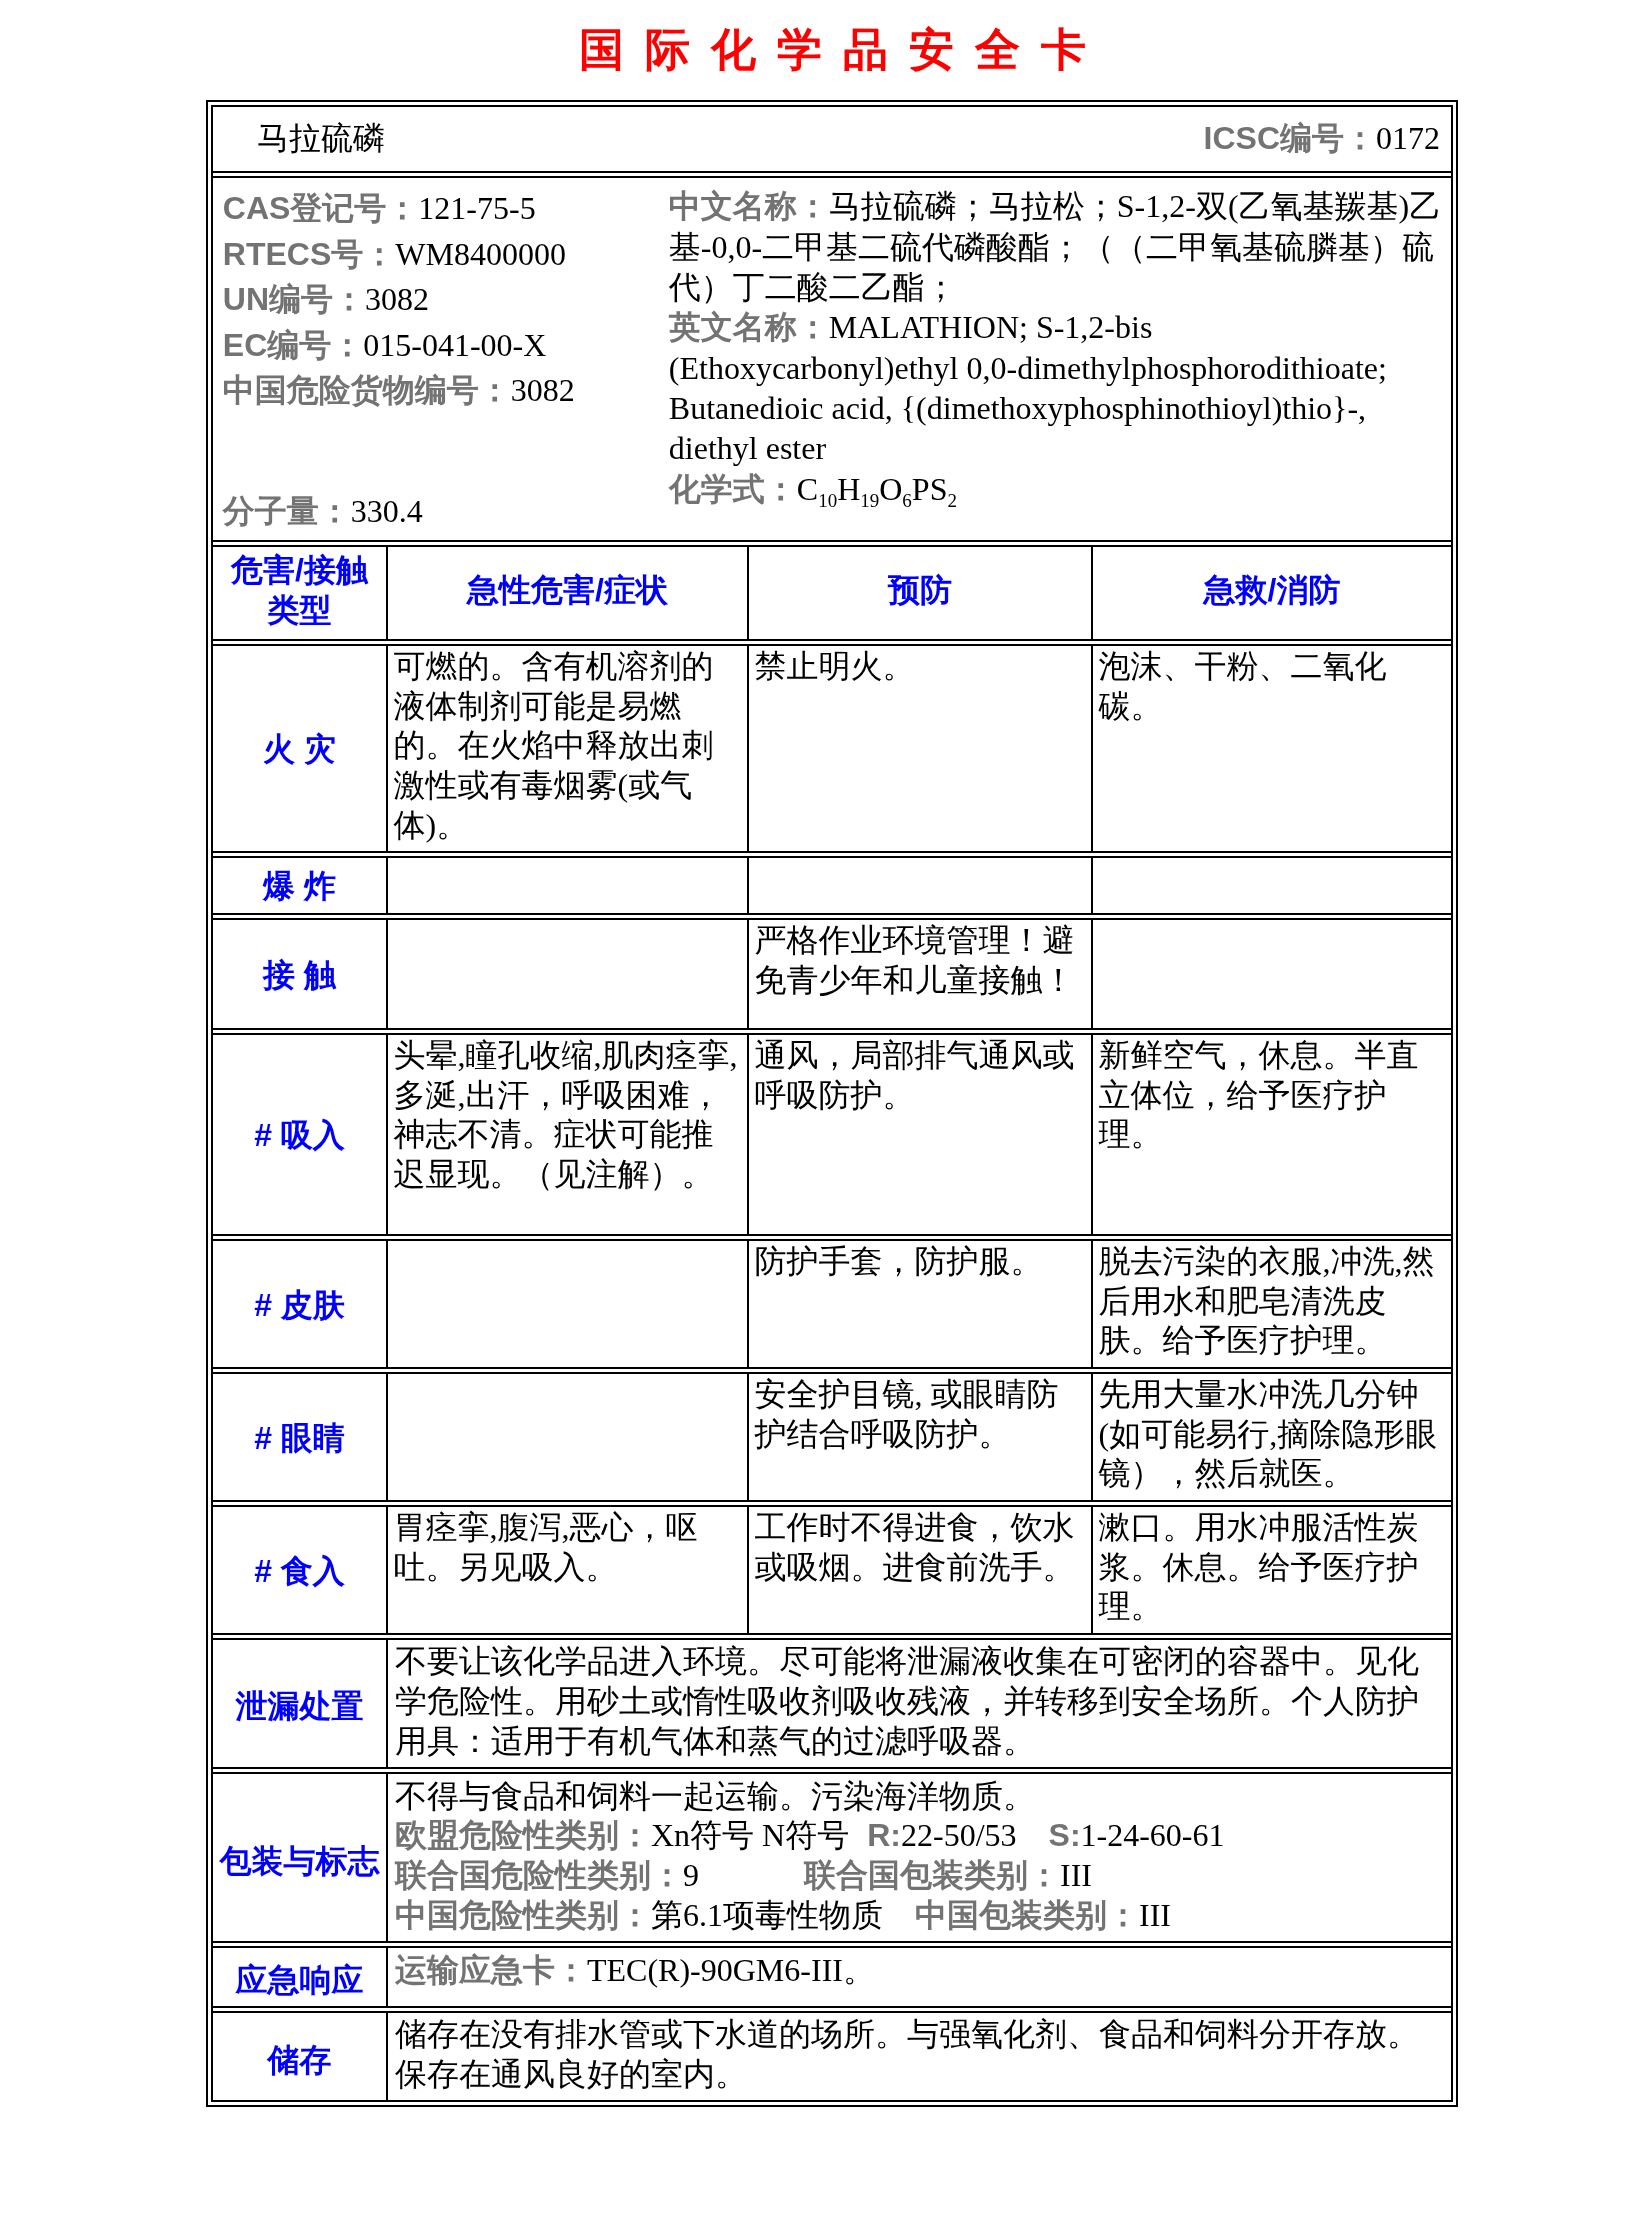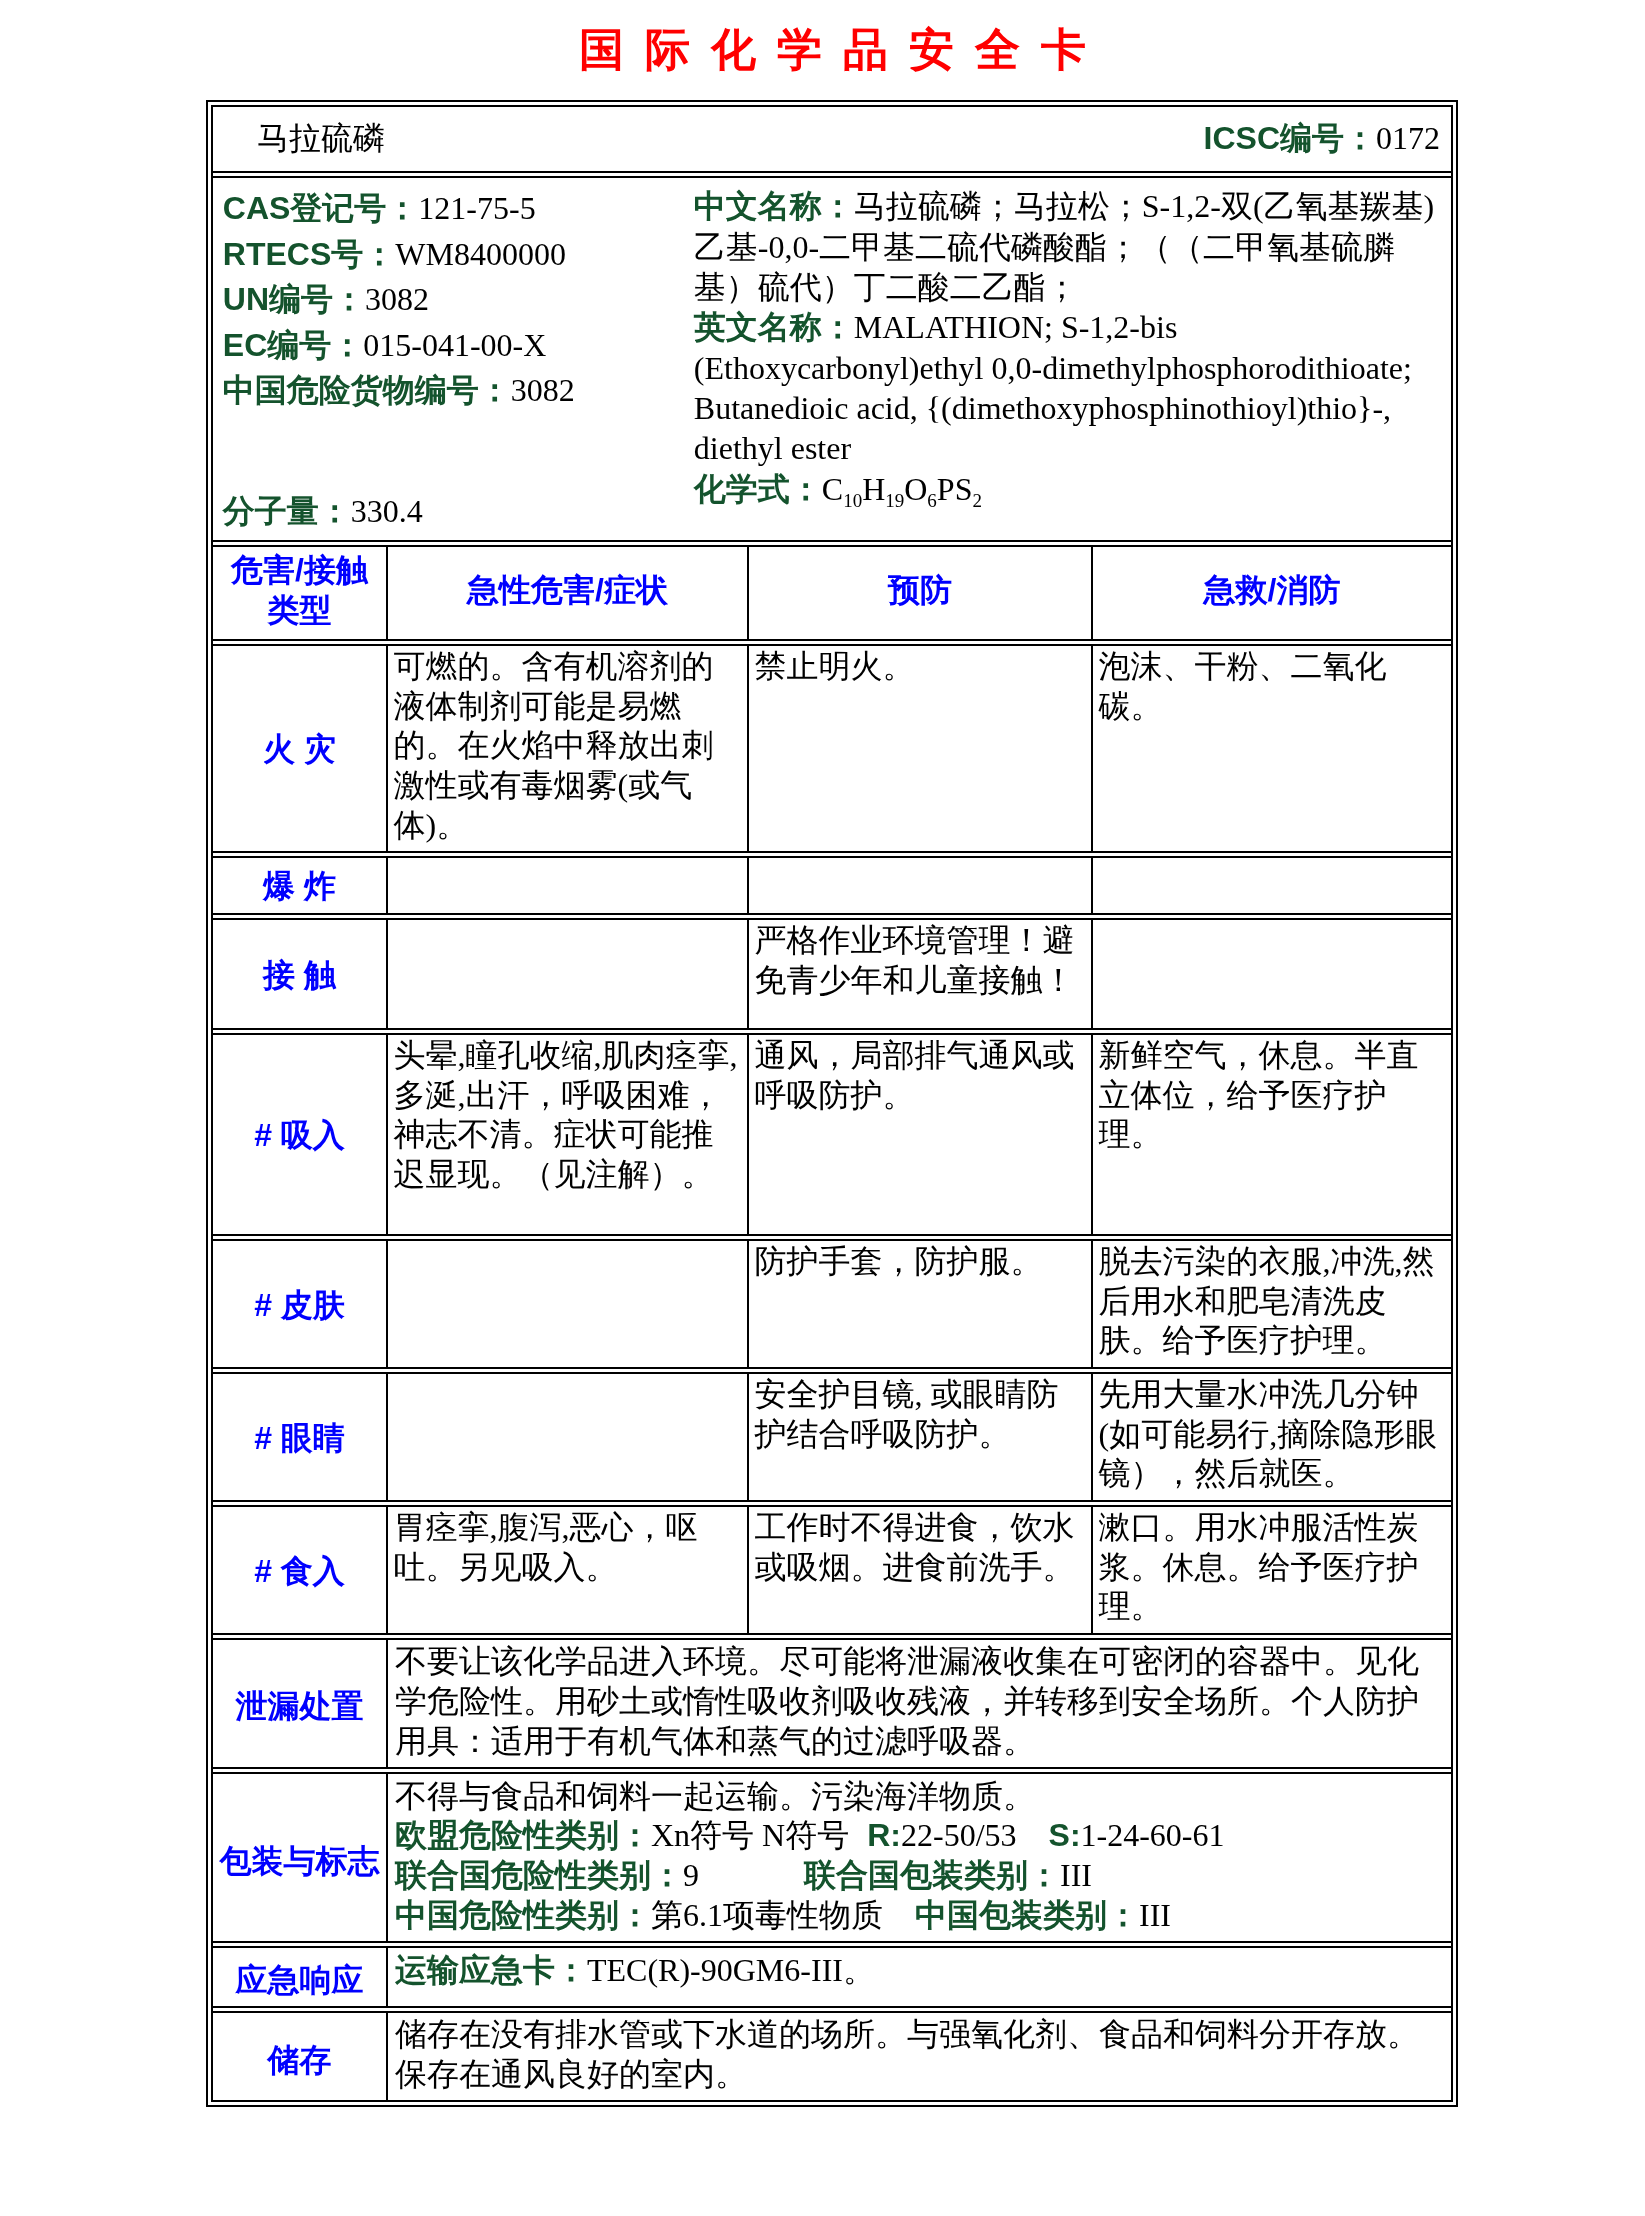--- a/index.html
+++ b/index.html
@@ -24,25 +24,25 @@
   
   .name-row{
     display:flex;justify-content:space-between;align-items:center;
     min-height:64px;padding:2.8px 11px 2.8px 15.3px;font-size:32px;
   }
   
   .id-row{display:flex;min-height:350px;padding:8.4px 5.6px 5.6px 9.8px;font-size:32px;line-height:1.26;}
   .id-left{width:446px;flex:none;}
   .id-left .item{line-height:1.42;}
   .id-left .mw{margin-top:75px;line-height:1.42;}
-  .id-right{flex:1;min-width:0;margin-left:25px;}
+  .id-right{flex:1;min-width:0;}
 
   
   .bl{
-    color:#14532d;font-weight:bold;
+    color:#737373;font-weight:bold;
     font-family:"Liberation Sans","DejaVu Sans",sans-serif;
   }
   
   .hz{display:grid;grid-template-columns:173px 361px 344px 1fr;}
   .hz .cell{
     border-left:2.8px solid #000;padding:1.4px 5.6px 5.6px 5.6px;
     font-size:32px;line-height:1.24;box-sizing:border-box;min-width:0;
   }
   .hz .cell:first-child{border-left:none;}
   .rowlabel{

